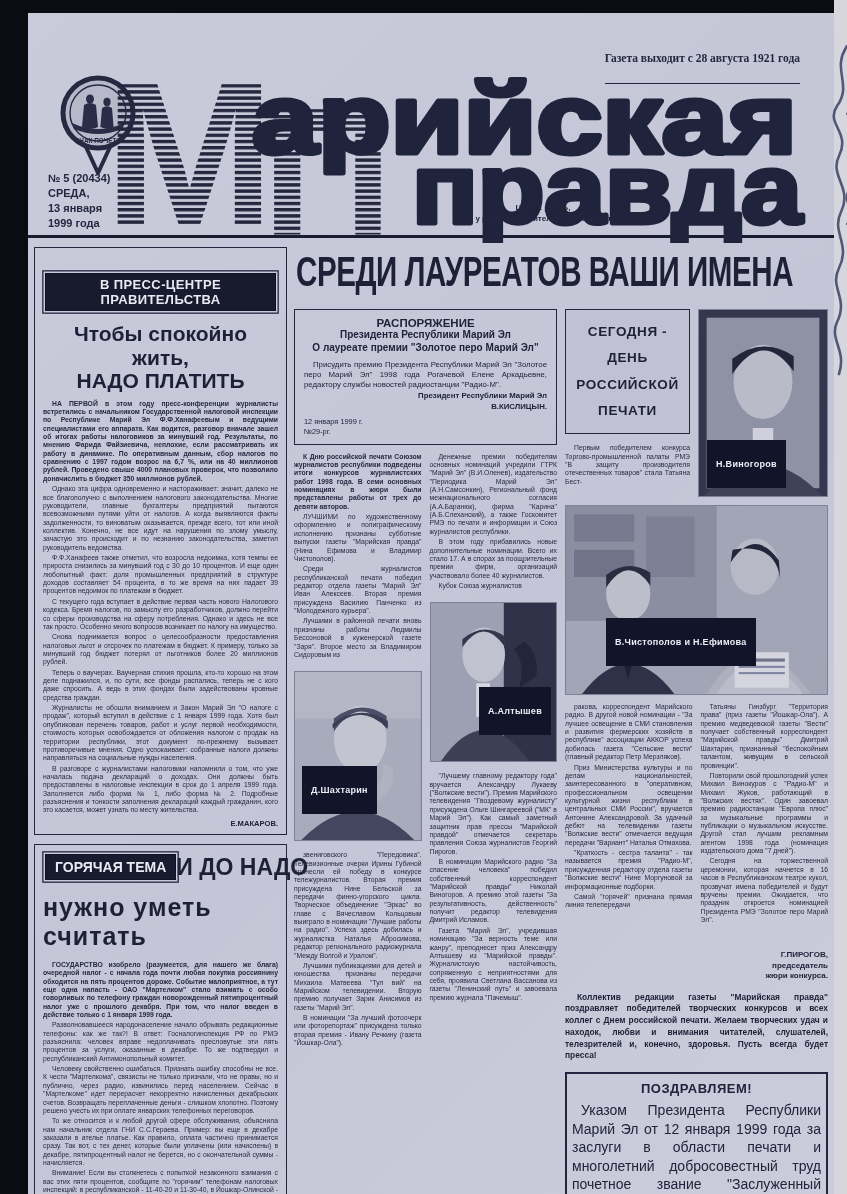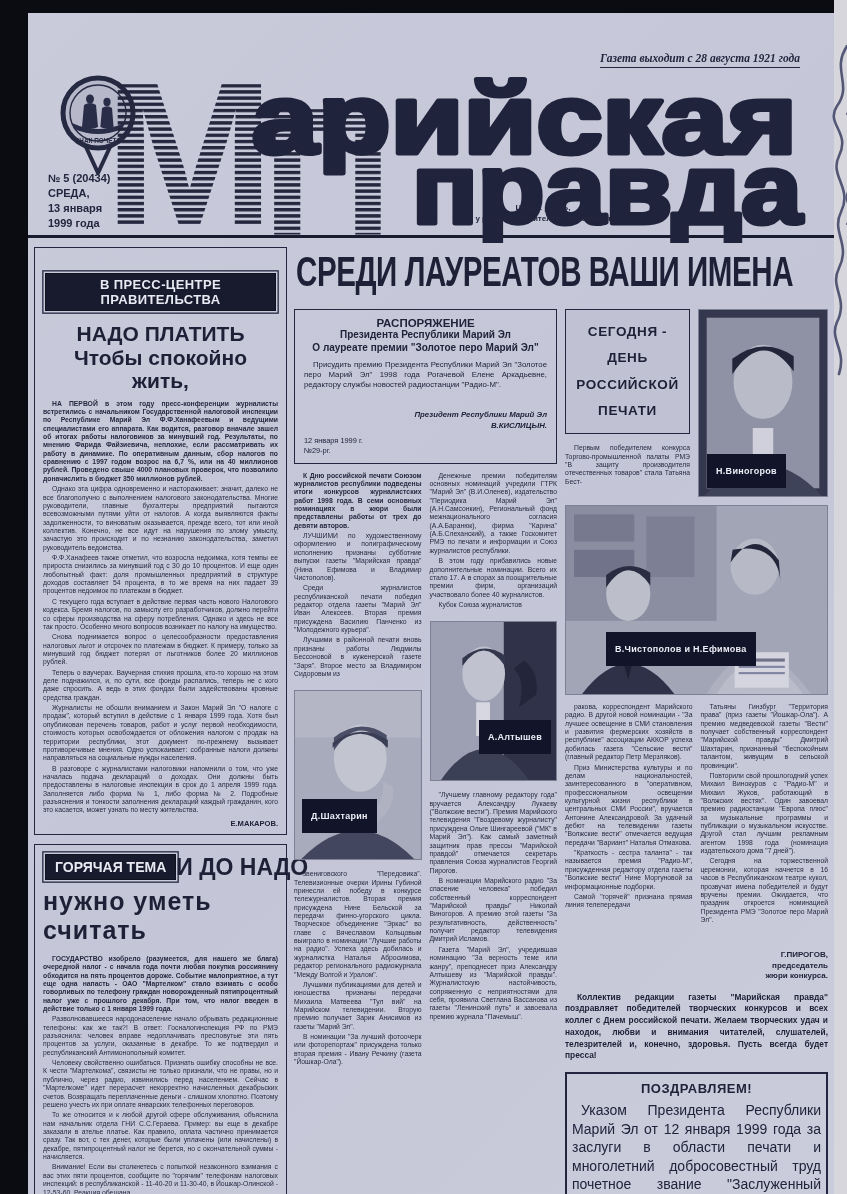--- a/index.html
+++ b/index.html
@@ -12,22 +12,22 @@
   .right-strip{position:absolute;right:0;top:0;width:13px;height:1194px;background:#d6d6dc;}
   .page{
     position:absolute;left:28px;top:13px;width:806px;height:1181px;
     background:linear-gradient(135deg,#c9cbdb 0%,#c4c6d7 55%,#cbccdb 100%);
     color:#20233a;overflow:hidden;
   }
   
   .masthead{position:relative;height:222px;border-bottom:3px solid #191b2f;}
   .tagline{
     position:absolute;top:39px;right:34px;
-    font-family:"Liberation Serif",serif;font-style:italic;font-weight:bold;
-    font-size:11.5px;color:#23263e;border-bottom:1.6px solid #23263e;padding-bottom:3px;
+    font-family:"Liberation Serif",serif;font-weight:bold;
+    font-size:11.5px;color:#23263e;border-bottom:1.6px solid #23263e;padding-bottom:19px;
   }
   .emblem{position:absolute;left:32px;top:56px;width:76px;height:112px;}
   .issue{
     position:absolute;left:20px;top:158px;width:100px;
     font-size:11px;font-weight:bold;line-height:1.35;color:#23263e;
   }
   .mast-svg{position:absolute;left:84px;top:40px;width:696px;height:190px;}
   .price{
     position:absolute;left:420px;top:190px;width:190px;text-align:center;
     font-size:8px;line-height:1.35;color:#23263e;font-weight:bold;
@@ -47,47 +47,47 @@
   .headline-a{font-size:21px;font-weight:900;text-align:center;line-height:1.12;margin:11px 0 7px;color:#1d2036;}
   .bodytext p{margin:0 0 2px;text-indent:9px;text-align:justify;font-size:6.8px;line-height:1.23;color:#262941;}
   .sig{text-align:right;font-weight:bold;font-size:7.6px;margin-top:4px;}
   .hot-row{display:flex;align-items:center;gap:0;margin:2px 2px 0;}
   .kicker2{
     background:#181a2d;color:#e8e9f2;font-weight:bold;font-size:14px;
     padding:4px 9px;border:1px solid #10121f;box-shadow:0 0 0 1.5px #c9cbdb,0 0 0 2.8px #23263e;
     white-space:nowrap;
   }
   .headline-b1{font-size:23px;font-weight:900;white-space:nowrap;color:#1d2036;}
-  .headline-b2{font-size:25px;font-weight:900;letter-spacing:1px;margin:6px 0 10px;color:#1d2036;}
+  .headline-b2{font-size:25px;font-weight:900;letter-spacing:1px;margin:12px 0 10px;color:#1d2036;}
   
   .main-headline{
     font-size:36px;font-weight:900;white-space:nowrap;color:#1d2036;
     transform:scale(.82,1.18);transform-origin:0 50%;
     margin:4px 0 16px 2px;letter-spacing:-.5px;
   }
   .main-flex{display:flex;gap:8px;}
   .half{width:calc(50% - 4px);display:flex;flex-direction:column;gap:8px;}
   .two-cols{display:flex;gap:8px;}
   .ncol{flex:1;min-width:0;display:flex;flex-direction:column;gap:10px;}
   .decree{border:1.6px solid #23263e;padding:7px 9px;}
   .decree-title{text-align:center;font-weight:bold;font-size:11.5px;}
   .decree-sub{text-align:center;font-weight:bold;font-size:10px;line-height:1.25;}
   .decree-body{font-size:7.8px;text-align:justify;text-indent:9px;line-height:1.3;margin-top:6px;}
-  .decree-signer{text-align:right;font-weight:bold;font-size:7.8px;line-height:1.3;margin-top:20px;font-style:italic;}
+  .decree-signer{text-align:right;font-weight:bold;font-size:7.8px;line-height:1.3;margin-top:1px;}
   .decree-meta{font-size:7.4px;line-height:1.35;margin-top:5px;}
   .today-box{
     border:1.6px solid #23263e;background:#c0c2d3;text-align:center;
     font-weight:bold;font-size:13.5px;line-height:1.95;letter-spacing:.6px;
     padding:9px 4px;color:#1d2036;
   }
   .photo{position:relative;background:#9b9eb0;border:1px solid #7e8196;flex:none;}
   .photo svg{display:block;width:100%;height:100%;}
   .caption{
     position:absolute;background:#12142a;color:#ecedf5;
-    font-size:9px;font-weight:bold;padding:12px 9px;white-space:nowrap;letter-spacing:.3px;
+    font-size:9px;font-weight:bold;padding:19px 9px;white-space:nowrap;letter-spacing:.3px;
   }
   .congrats p{
     font-weight:bold;font-size:8.4px;line-height:1.4;text-align:justify;
     text-indent:12px;margin:2px 0;color:#1d2036;
   }
   .pozdrav{border:2px solid #23263e;padding:6px 5px 8px;}
   .pozdrav-title{text-align:center;font-weight:900;font-size:13px;margin:1px 0 5px;letter-spacing:.5px;}
   .pozdrav-body{font-size:14px;text-align:justify;text-indent:9px;line-height:1.32;}
   .jury{text-align:right;font-weight:bold;font-size:8px;line-height:1.3;margin-top:14px;}
   .lead-bold p:first-child{font-weight:bold;}
@@ -141,22 +141,22 @@
     </div>
   </div>
 
   <div class="content">
 
     <div class="leftcol">
 
       <div class="box">
         <div class="kicker">В ПРЕСС-ЦЕНТРЕ ПРАВИТЕЛЬСТВА</div>
         <div class="headline-a">
+          <div>Чтобы спокойно жить,</div>
           <div>НАДО ПЛАТИТЬ</div>
-          <div>Чтобы спокойно жить,</div>
         </div>
         <div class="bodytext lead-bold">
             <p>НА ПЕРВОЙ в этом году пресс-конференции журналисты встретились с начальником Государственной налоговой инспекции по Республике Марий Эл Ф.Ф.Ханафеевым и ведущими специалистами его аппарата. Как водится, разговор вначале зашел об итогах работы налоговиков за минувший год. Результаты, по мнению Фарида Файзиевича, неплохие, если рассматривать их работу в динамике. По оперативным данным, сбор налогов по сравнению с 1997 годом возрос на 6,7 %, или на 40 миллионов рублей. Проведено свыше 4000 плановых проверок, что позволило доначислить в бюджет 350 миллионов рублей.</p>
             <p>Однако эта цифра одновременно и настораживает: значит, далеко не все благополучно с выполнением налогового законодательства. Многие руководители, главные бухгалтеры предприятий пытаются всевозможными путями уйти от налогов. А когда выявляются факты задолженности, то виноватым оказывается, прежде всего, тот или иной коллектив. Конечно, не все идут на нарушения по злому умыслу, зачастую это происходит и по незнанию законодательства, заметил руководитель ведомства.</p>
             <p>Ф.Ф.Ханафеев также отметил, что возросла недоимка, хотя темпы ее прироста снизились за минувший год с 30 до 10 процентов. И еще один любопытный факт: доля промышленных предприятий в структуре доходов составляет 54 процента, в то же время на них падает 39 процентов недоимок по платежам в бюджет.</p>
             <p>С текущего года вступает в действие первая часть нового Налогового кодекса. Бремя налогов, по замыслу его разработчиков, должно перейти со сферы производства на сферу потребления. Однако и здесь не все так просто. Особенно много вопросов возникает по налогу на имущество.</p>
             <p>Снова поднимается вопрос о целесообразности предоставления налоговых льгот и отсрочек по платежам в бюджет. К примеру, только за минувший год бюджет потерял от льготников более 20 миллионов рублей.</p>
             <p>Теперь о ваучерах. Ваучерная стихия прошла, кто-то хорошо на этом деле поднажился, и, по сути, все фонды распались, теперь не с кого даже спросить. А ведь в этих фондах были задействованы кровные средства граждан.</p>
             <p>Журналисты не обошли вниманием и Закон Марий Эл "О налоге с продаж", который вступил в действие с 1 января 1999 года. Хотя был опубликован перечень товаров, работ и услуг первой необходимости, стоимость которых освобождается от обложения налогом с продаж на территории республики, этот документ по-прежнему вызывает противоречивые мнения. Одно успокаивает: собранные налоги должны направляться на социальные нужды населения.</p>
             <p>В разговоре с журналистами налоговики напомнили о том, что уже началась подача деклараций о доходах. Они должны быть предоставлены в налоговые инспекции в срок до 1 апреля 1999 года. Заполняется либо форма № 1, либо форма № 2. Подробные разъяснения и тонкости заполнения деклараций каждый гражданин, кого это касается, может узнать по месту жительства.</p>

